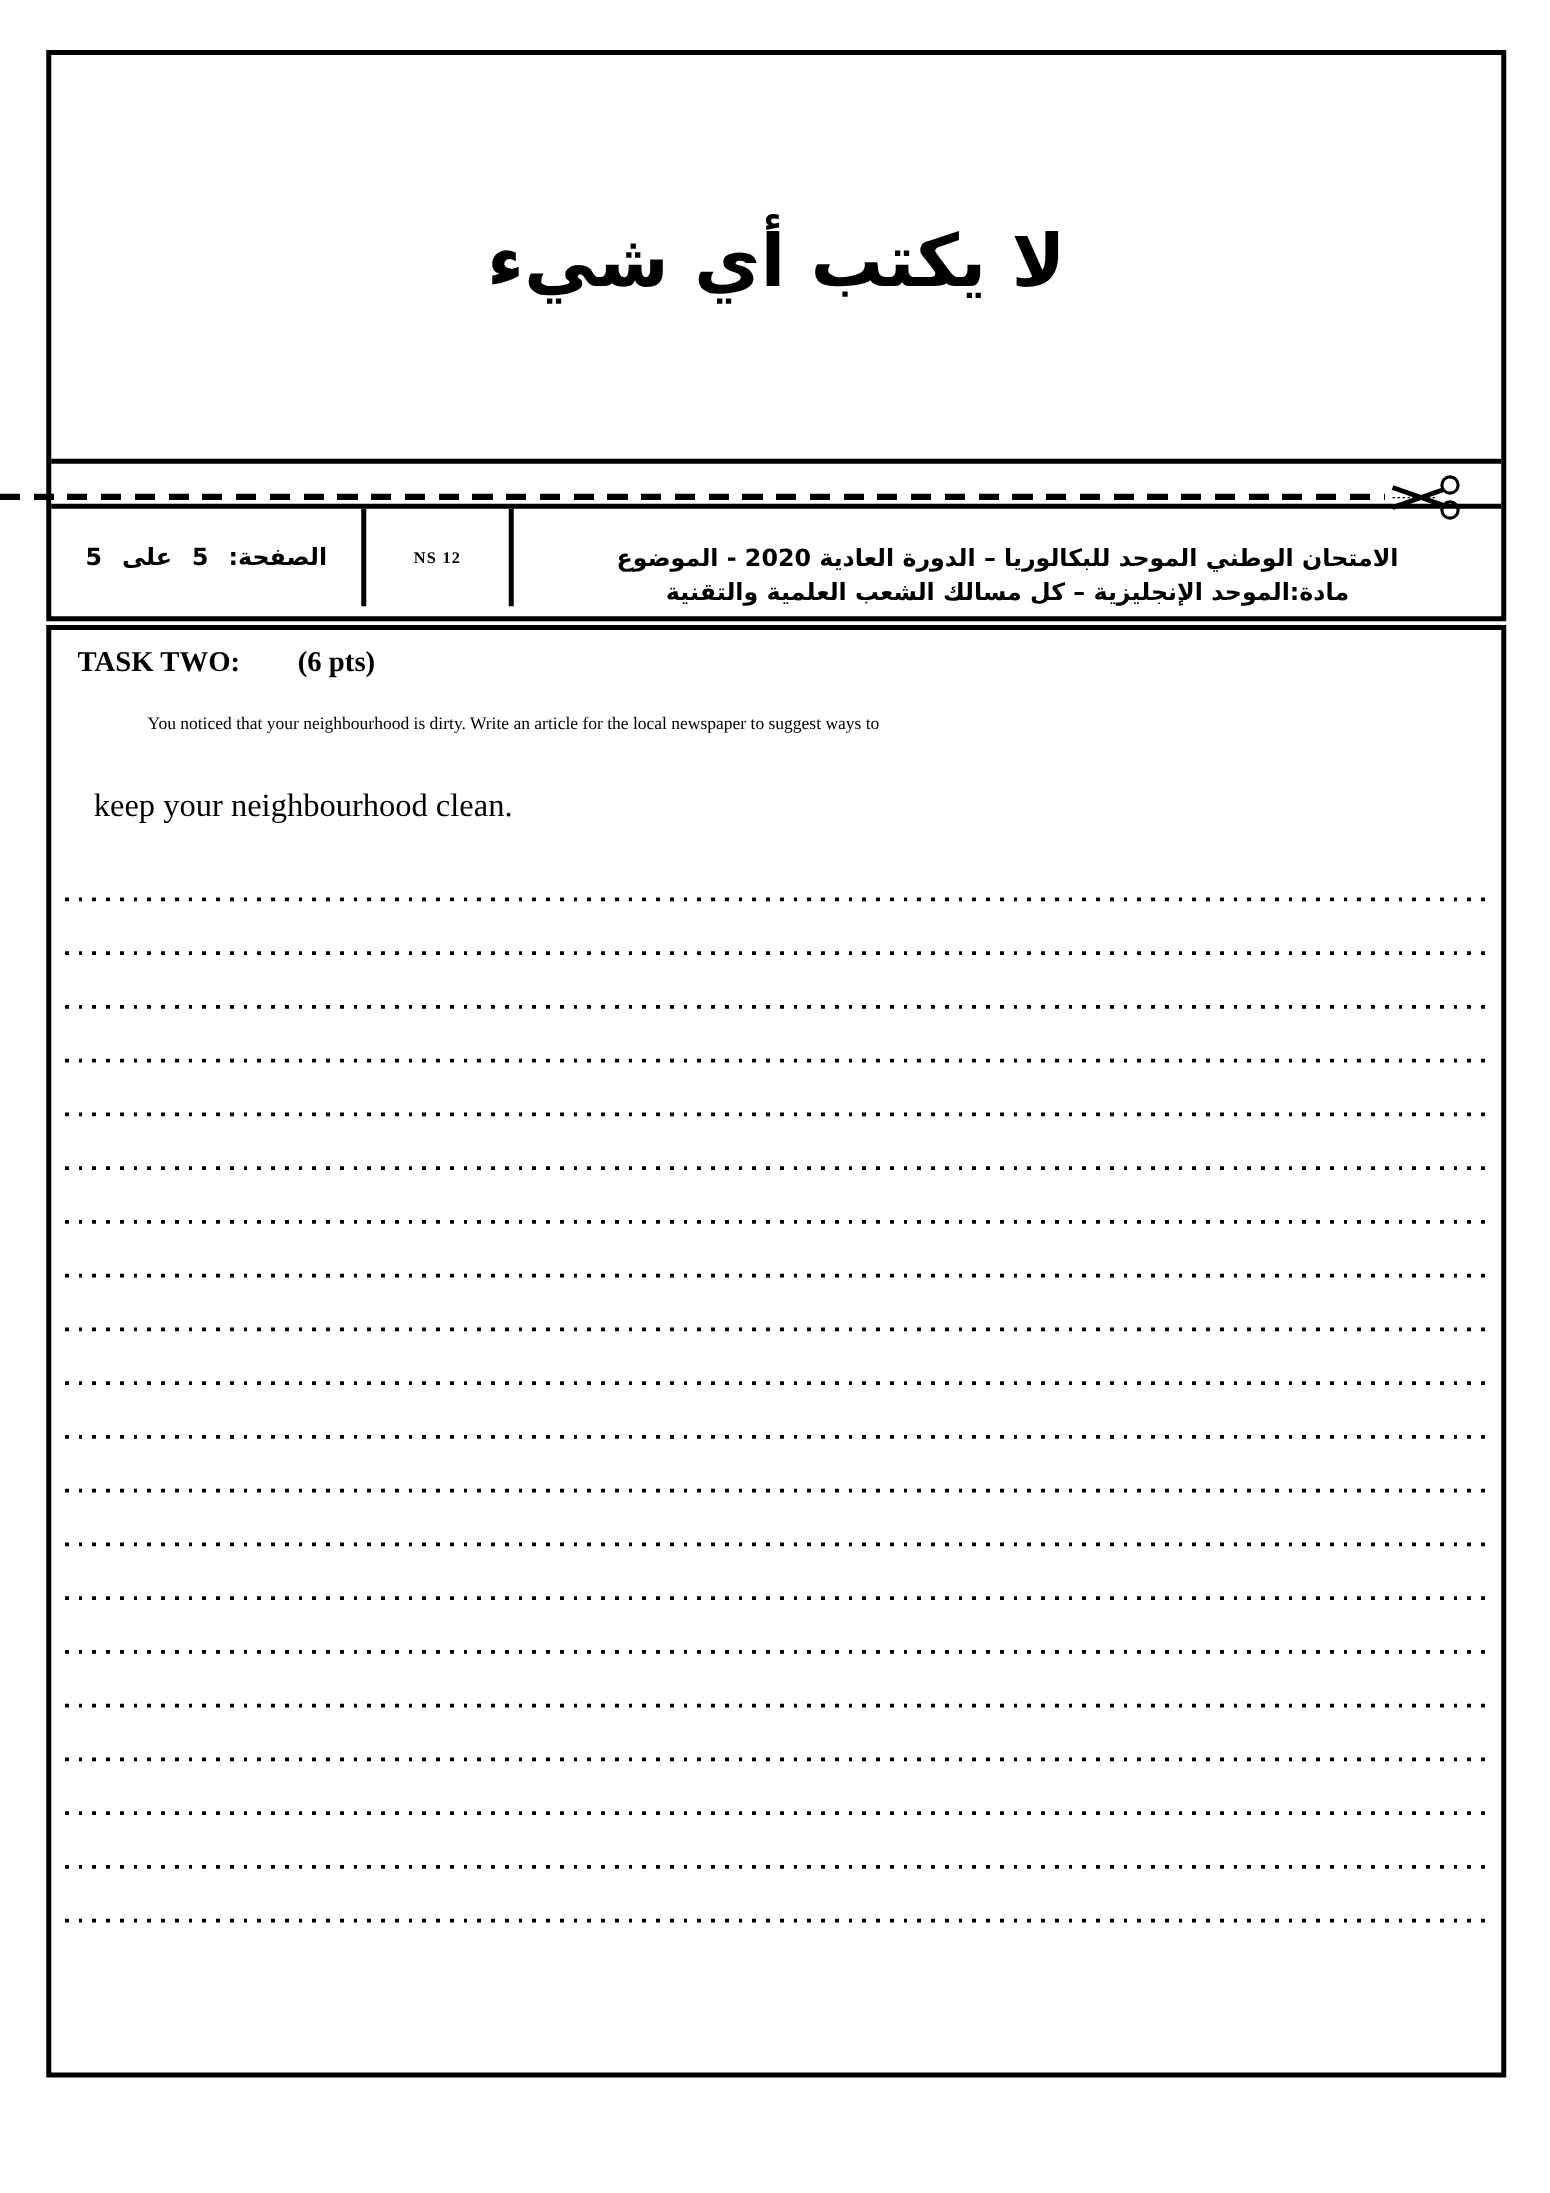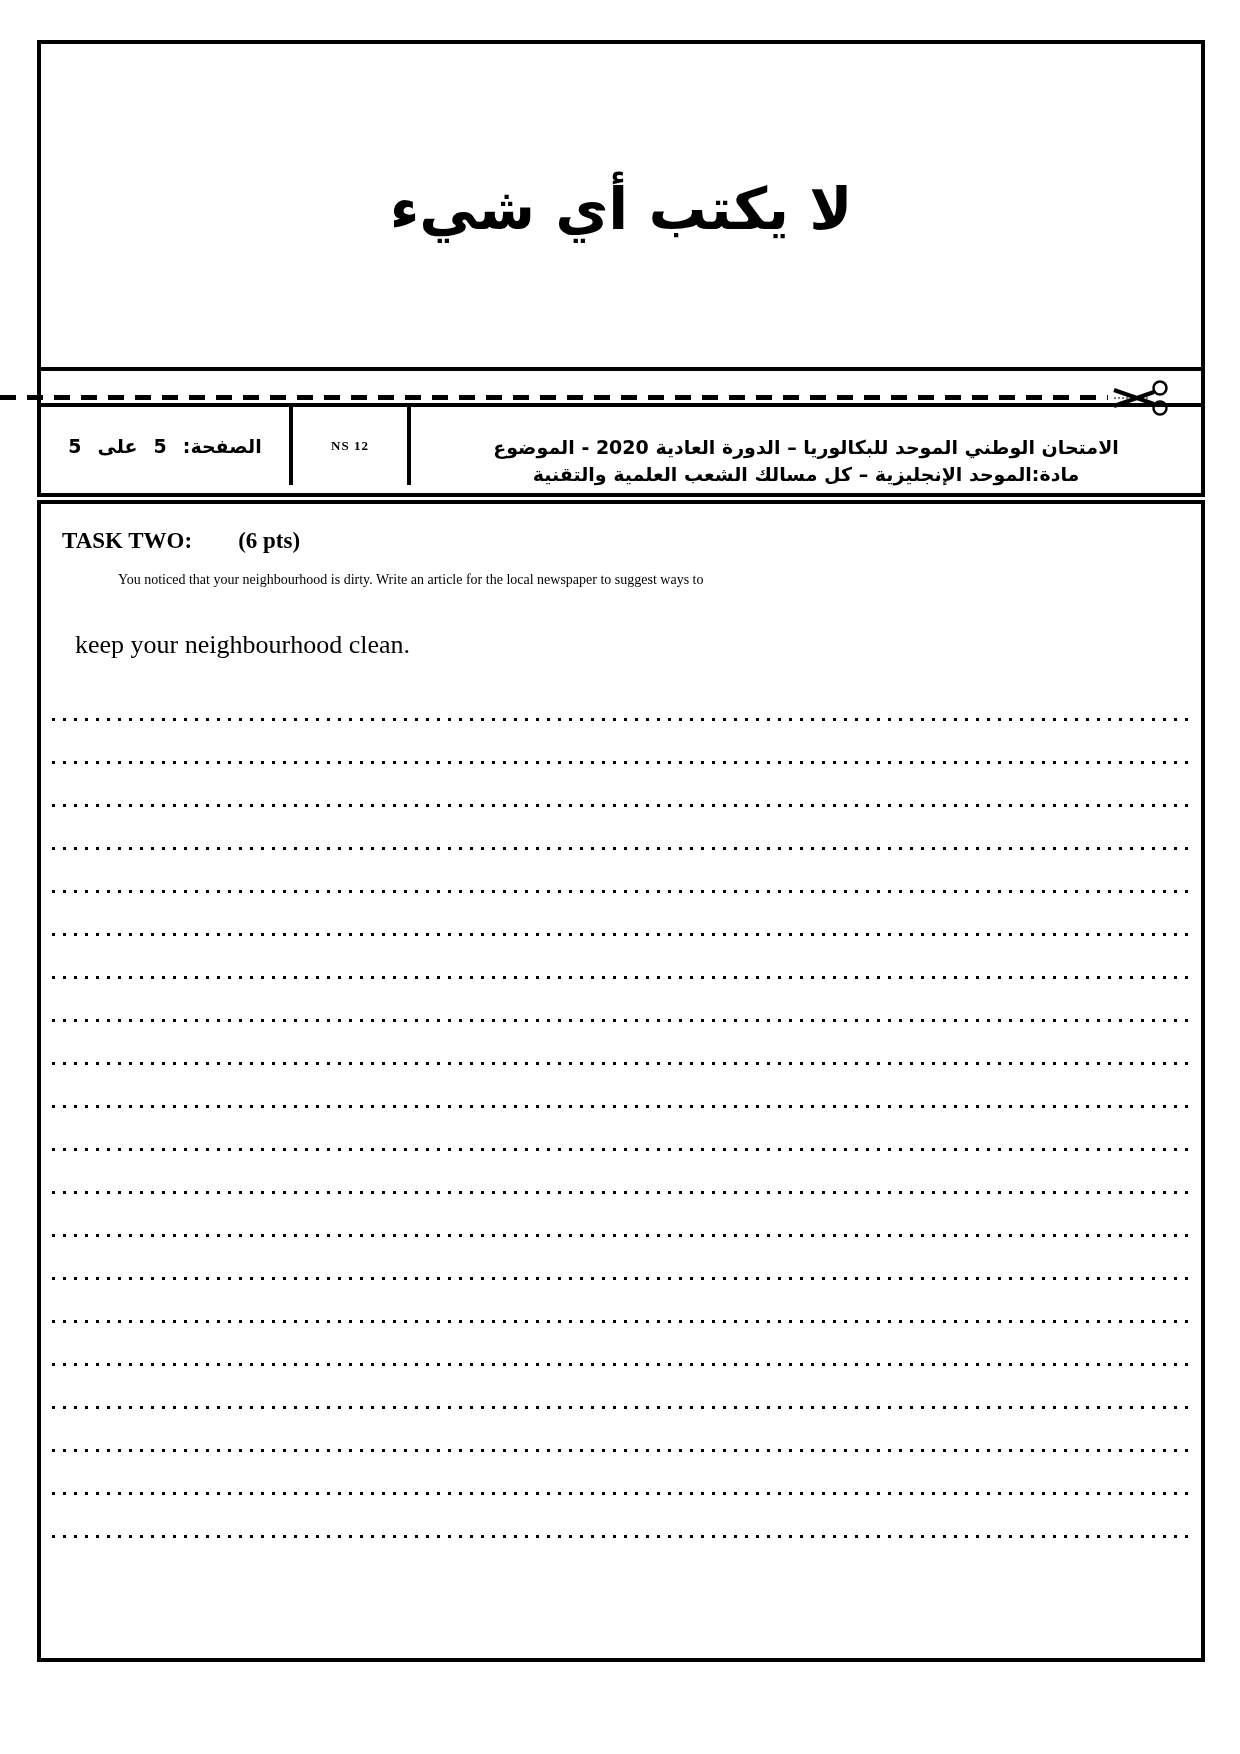--- a/index.html
+++ b/index.html
@@ -44,21 +44,21 @@
     background:repeating-linear-gradient(to right, #000 0 16px, transparent 16px 27px);
   }
   .scissors { position:absolute; left:1108px; top:379px; }
 
   
   .main-box {
     position:absolute; left:37px; top:500px; width:1168px; height:1162px;
     border:4px solid #000;
   }
   .task-header {
-    position:absolute; top:24px; left:21px;
+    position:absolute; top:13px; left:21px;
     font-weight:bold; font-size:23px;
     white-space:nowrap;
   }
   .task-points { margin-left:46px; }
   .instr-line1 { position:absolute; top:68px; left:77px; font-size:14px; white-space:nowrap; }
   .instr-line2 { position:absolute; top:126px; left:34px; font-size:26px; white-space:nowrap; }
   .answer-line {
     position:absolute; left:11px; width:1143px; height:3px;
     background:repeating-linear-gradient(to right, #000 0 3px, transparent 3px 11px);
   }

